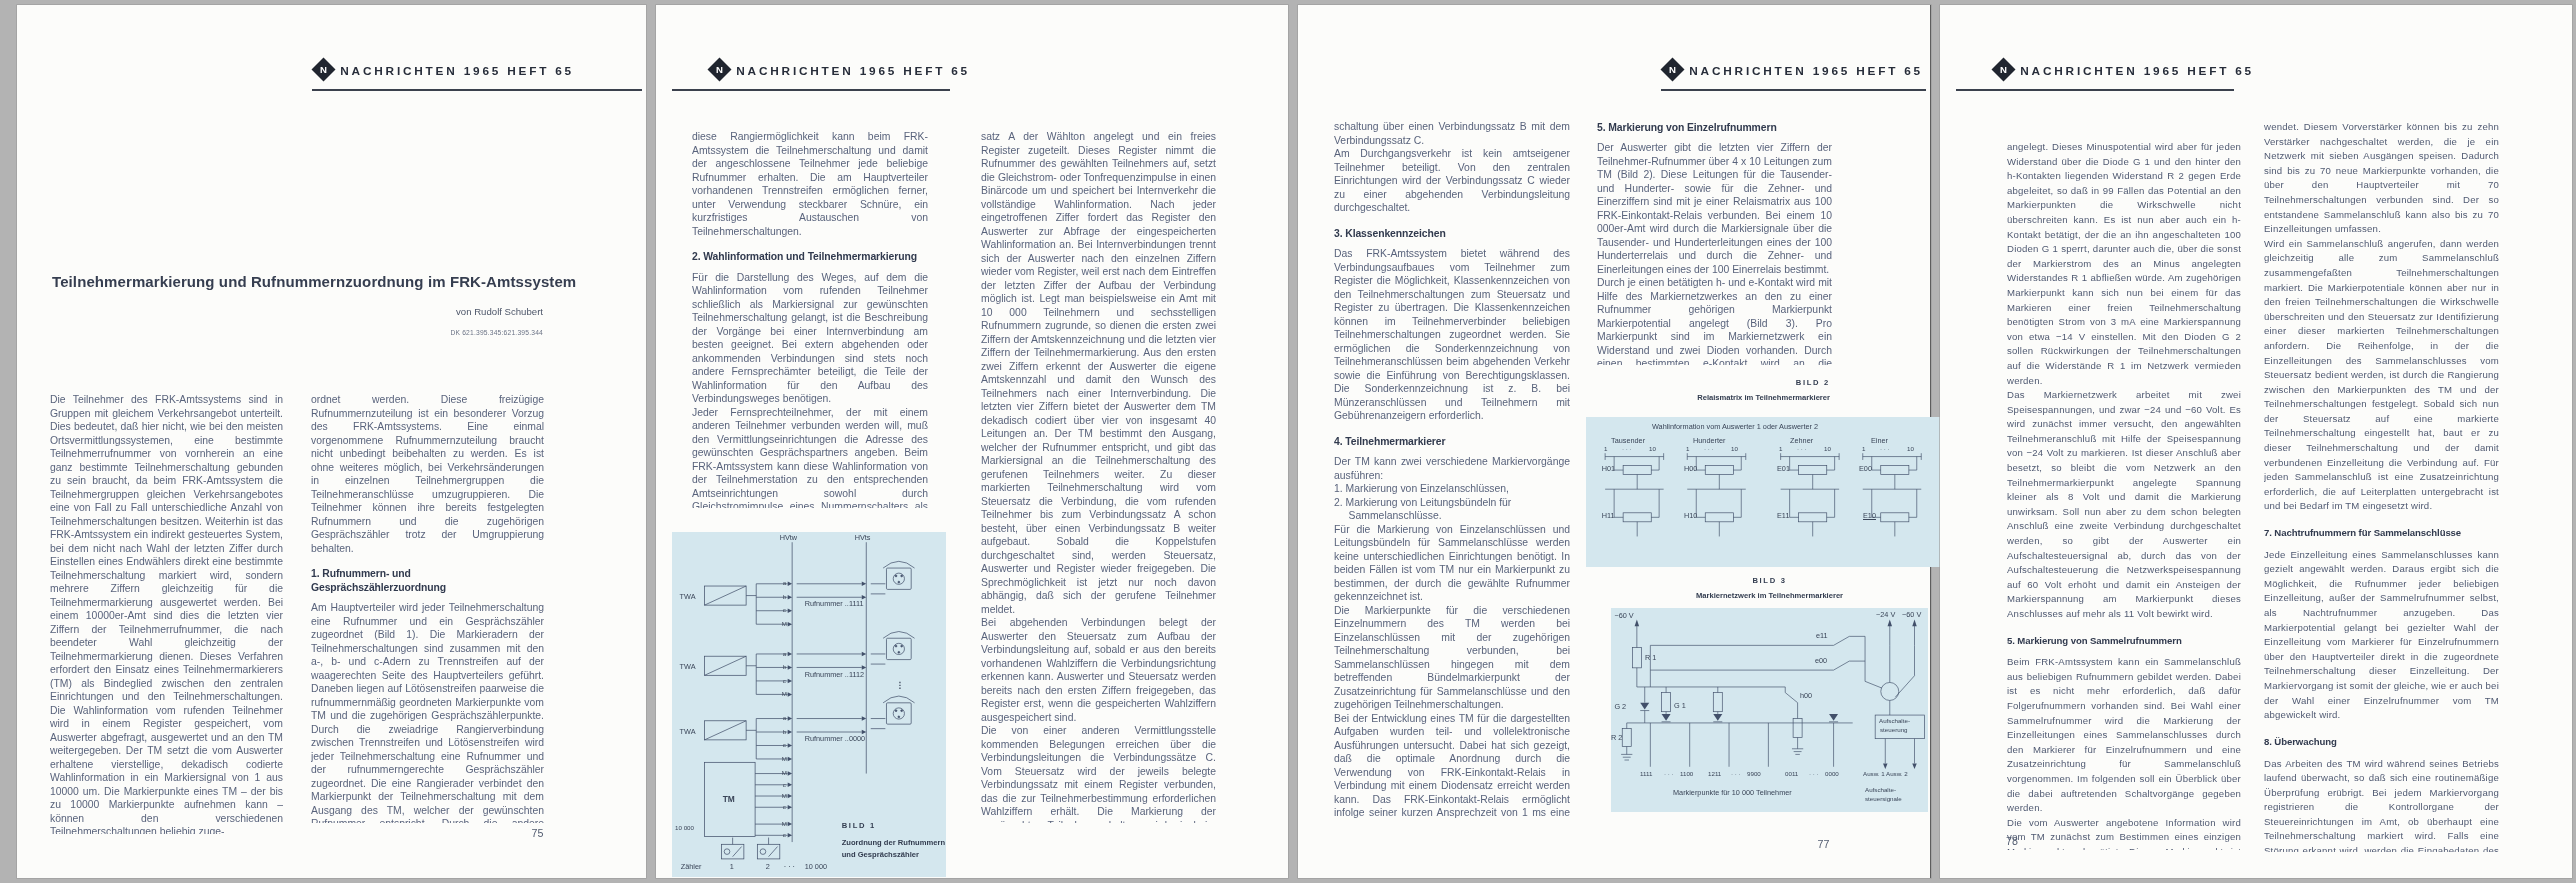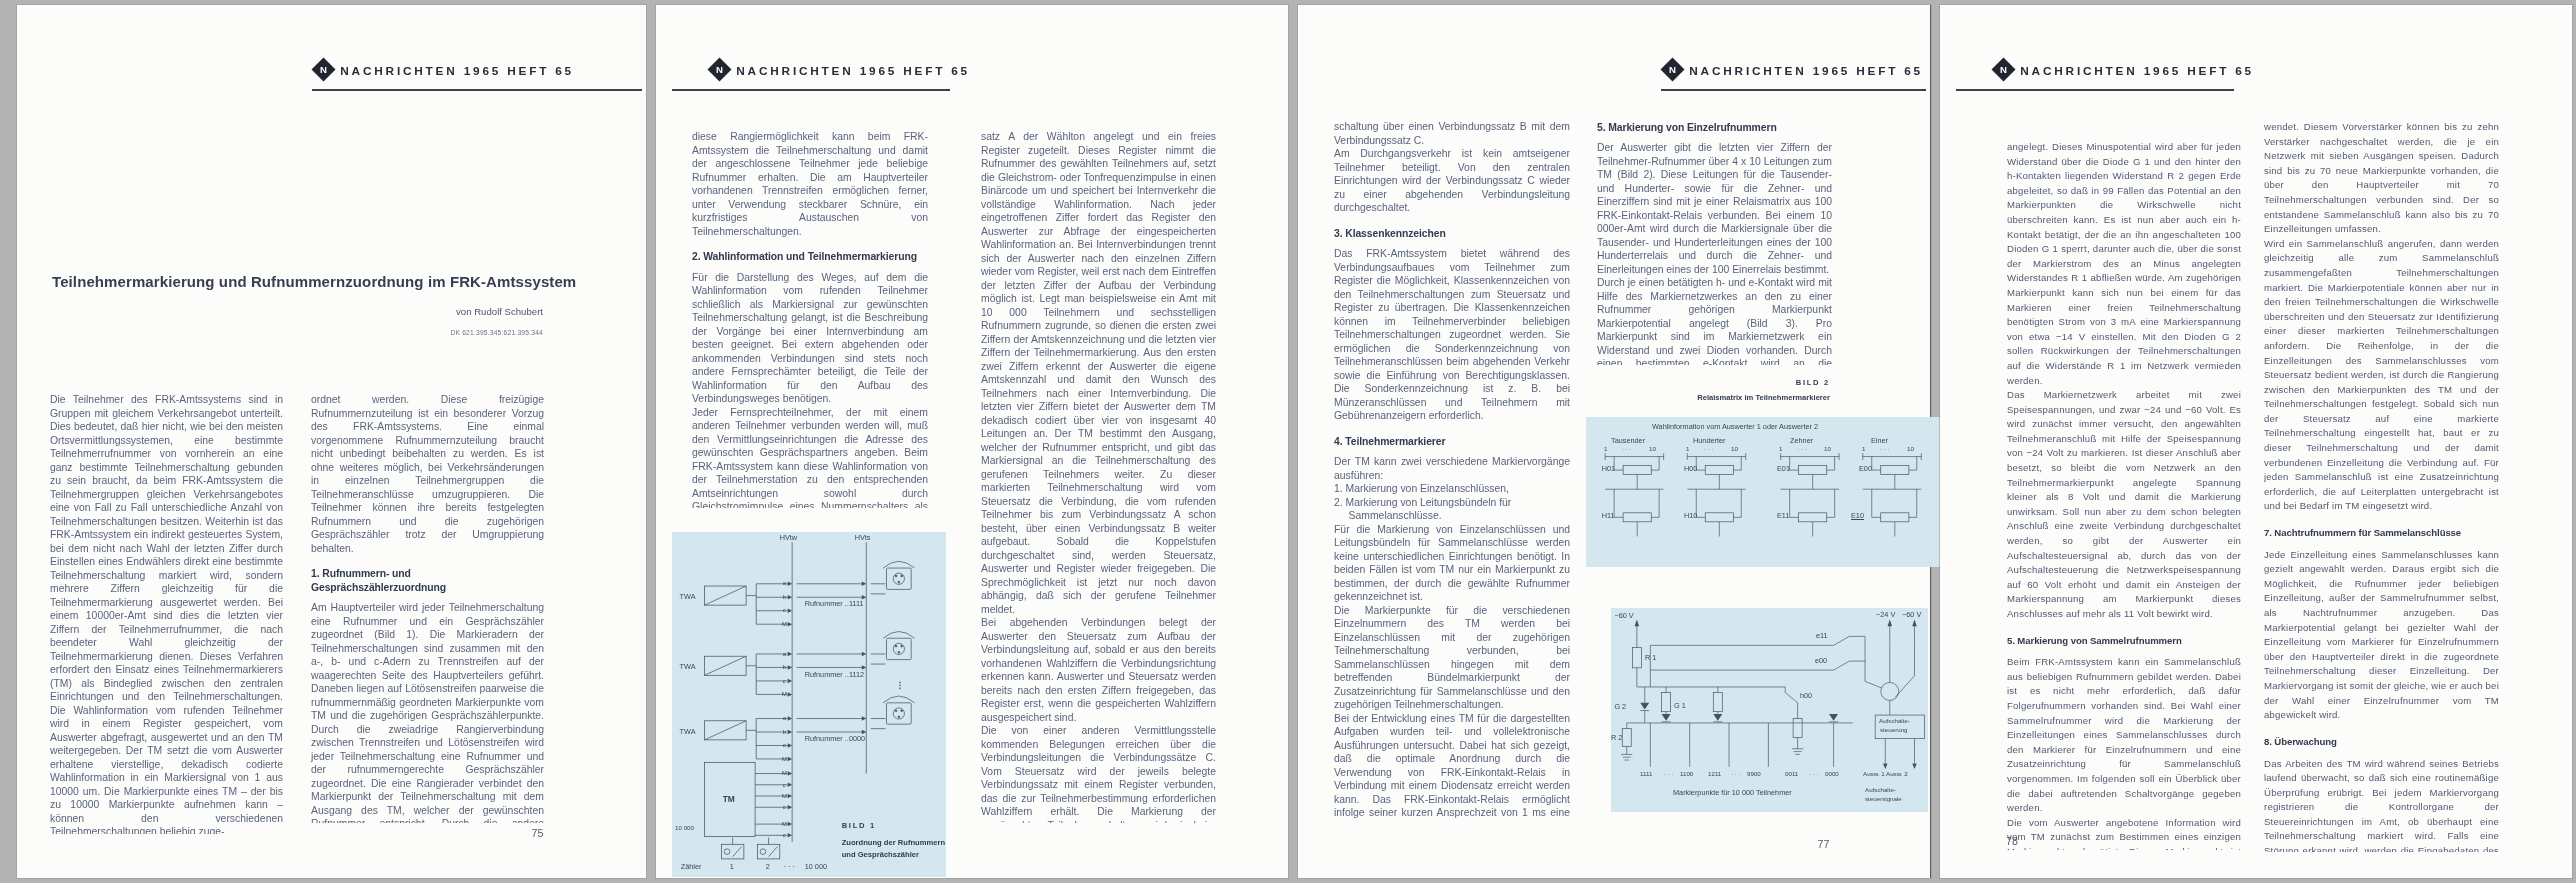--- a/index.html
+++ b/index.html
@@ -354,23 +354,27 @@
         <span class="fig-label small" style="left: 276px; top: 28px;">1</span>
         <span class="fig-label small" style="left: 294px; top: 28px;">· · ·</span>
         <span class="fig-label small" style="left: 321px; top: 28px;">10</span>
         <span class="fig-label" style="left: 15.7px; top: 47px; text-align: center;">H01</span>
         <span class="fig-label" style="left: 98px; top: 47px;">H00</span>
         <span class="fig-label" style="left: 191px; top: 47px;">E01</span>
         <span class="fig-label" style="left: 273px; top: 47px;">E00</span>
         <span class="fig-label" style="left: 15.7px; top: 94px;">H11</span>
         <span class="fig-label" style="left: 98px; top: 94px;">H10</span>
         <span class="fig-label" style="left: 191px; top: 94px;">E11</span>
-        <span class="fig-label" style="left: 265px; top: 94px; text-decoration: underline;">E10</span>
-      </div>
-
+        <span class="fig-label" style="left: 277px; top: 94px; text-decoration: underline;">E10</span>
+      </div>
+
+    <div class="figcap" style="left:313px;top:569px;width:317px;text-align:center;">
+      <div class="b">BILD 3</div>
+      <div class="t">Markiernetzwerk im Teilnehmermarkierer</div>
+    </div>
 
     <div class="figure" style="left:313px;top:603px;width:317px;height:204px;">
       <svg width="317" height="204" viewBox="0 0 564 362">
         <g stroke="#42506a" stroke-width="1.2" fill="none">
           <line x1="46" y1="30" x2="46" y2="70"></line>
             <rect x="38" y="70" width="16" height="36"></rect>
             <line x1="46" y1="106" x2="46" y2="140"></line>
           <line x1="46" y1="140" x2="310" y2="140"></line>
           <line x1="60" y1="140" x2="60" y2="168"></line>
           <line x1="60" y1="182" x2="60" y2="204"></line>

